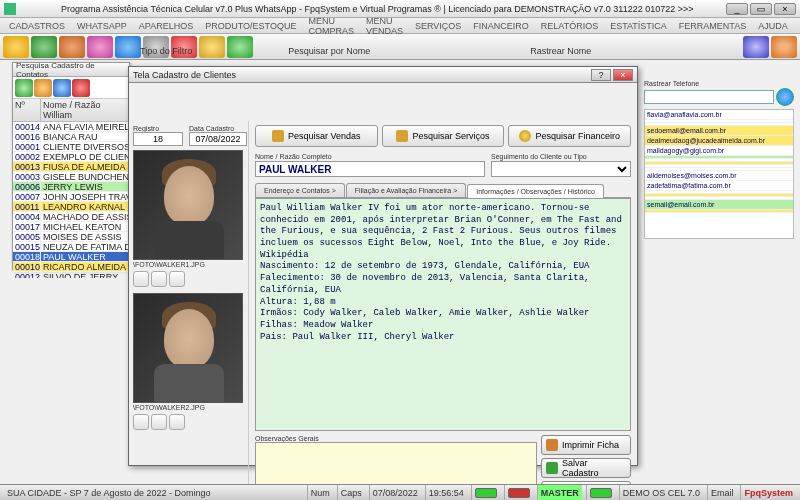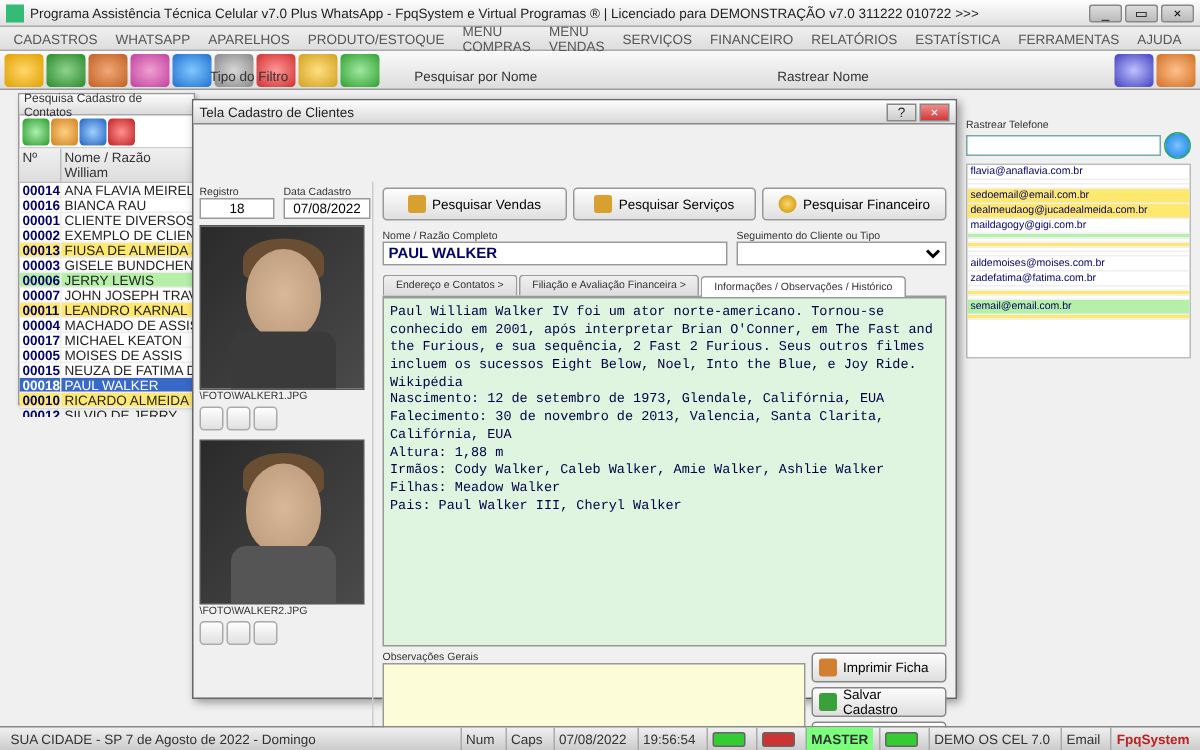--- a/index.html
+++ b/index.html
@@ -1,37 +1,37 @@
 <!DOCTYPE html>
 <html><head>
 <meta charset="utf-8">
 <style>
 * { box-sizing: border-box; margin: 0; padding: 0; font-family: Tahoma, Arial, sans-serif; font-size: 9px; }
 body { background: #e8e8e8; width: 800px; height: 500px; overflow: hidden; position: relative; }
 .titlebar { background: linear-gradient(#fdfdfd,#e0e0e0); height: 18px; display: flex; align-items: center; padding: 0 4px; border-bottom: 1px solid #aaa; }
 .titlebar .ticon { width: 12px; height: 12px; background: #3b7; margin-right: 4px; }
-.titlebar .ttitle { flex: 1; color: #222; font-size: 9px; }
+.titlebar .ttitle { flex: 1; color: #222; font-size: 9px; margin-left: 41px; }
 .titlebar .wbtns { display: flex; gap: 2px; }
 .titlebar .wbtn { width: 22px; height: 12px; background: linear-gradient(#ddd,#bbb); border: 1px solid #888; border-radius: 2px; text-align: center; line-height: 10px; }
 .menubar { background: linear-gradient(#f0f0f0,#ddd); height: 16px; display: flex; align-items: center; padding: 0 4px; gap: 2px; border-bottom: 1px solid #aaa; color: #555; }
 .menubar span { padding: 1px 5px; }
 .menubar .email { margin-left: auto; display: flex; align-items: center; gap: 3px; color: #333; font-weight: bold; }
 .toolbar { background: linear-gradient(#fafafa,#ddd); height: 26px; display: flex; align-items: center; padding: 0 2px; border-bottom: 1px solid #999; }
 .toolbar .tbtn { width: 26px; height: 22px; border-radius: 3px; margin: 0 1px; }
 .canvas { flex: 1; position: relative; background: #f0f0f0; height: 424px; }
 .winA { position: absolute; left: 12px; top: 2px; width: 118px; height: 208px; background: #fff; border: 1px solid #999; box-shadow: 1px 1px 3px rgba(0,0,0,.3); }
 .winA .whdr { height: 14px; background: linear-gradient(#fcfcfc,#dcdcdc); border-bottom: 1px solid #aaa; padding: 0 3px; font-size: 8px; color: #333; display: flex; align-items: center; }
 .winA .atools { height: 22px; display: flex; align-items: center; gap: 1px; padding: 2px; border-bottom: 1px solid #ccc; }
 .winA .atools .ab { width: 18px; height: 18px; border-radius: 3px; }
 .winA .cols { display: flex; background: linear-gradient(#f0f0f0,#ddd); border-bottom: 1px solid #bbb; font-size: 7px; color: #333; }
 .winA .cols div:first-child { width: 28px; border-right: 1px solid #bbb; padding: 1px 2px; }
 .winA .cols div:last-child { flex: 1; padding: 1px 2px; }
 .winA .rows { height: 156px; overflow: hidden; }
 .winA .row { display: flex; font-size: 7px; height: 10px; border-bottom: 1px solid #eee; }
-.winA .row .rn { width: 28px; padding: 0 2px; border-right: 1px solid #eee; color: #006; font-weight: bold; }
+.winA .row .rn { width: 28px; padding: 0 2px; border-right: 1px solid #eee; color: #006; }
 .winA .row .nm { flex: 1; padding: 0 2px; overflow: hidden; white-space: nowrap; color: #222; }
 .winA .row.sel { background: #3868c8; color: #fff; }
 .winA .row.sel .rn, .winA .row.sel .nm { color: #fff; }
 .winA .row.y { background: #ffe86e; }
 .winA .row.g { background: #b6f0a8; }
 .rightcol { position: absolute; right: 6px; top: 20px; width: 150px; }
 .rightcol .lbl { font-size: 7px; color: #333; margin-bottom: 1px; }
 .rightcol .fld { display: flex; align-items: center; gap: 2px; margin-bottom: 3px; }
 .rightcol input { flex: 1; height: 14px; border: 1px solid #7aa; background: #fff; padding: 0 2px; font-size: 8px; }
 .rightcol .go { width: 18px; height: 18px; border-radius: 9px; background: radial-gradient(#78c4ff,#1a7de0); border: 1px solid #2a6; }
@@ -128,21 +128,21 @@
   <div class="tbtn" style="background:radial-gradient(#a0e8a0,#30a030)"></div>
   <div style="flex:1"></div>
   <div class="tbtn" style="background:radial-gradient(#c0c0ff,#4040c0)"></div>
   <div class="tbtn" style="background:radial-gradient(#ffc090,#d07020)"></div>
 </div>
 
 <div class="canvas">
 
   <div style="position:absolute;left:140px;top:-14px;font-size:7px;color:#333;display:flex;gap:40px">
     <span>Tipo do Filtro</span>
-    <span style="margin-left:44px">Pesquisar por Nome</span>
+    <span style="margin-left:56px">Pesquisar por Nome</span>
     <span style="margin-left:120px">Rastrear Nome</span>
   </div>
 
   <div class="winA">
     <div class="whdr">Pesquisa Cadastro de Contatos</div>
     <div class="atools">
       <div class="ab" style="background:radial-gradient(#aef0ae,#2a9a2a)"></div>
       <div class="ab" style="background:radial-gradient(#ffd080,#d08020)"></div>
       <div class="ab" style="background:radial-gradient(#a0d0ff,#2060c0)"></div>
       <div class="ab" style="background:radial-gradient(#ff9090,#c02020)"></div>

